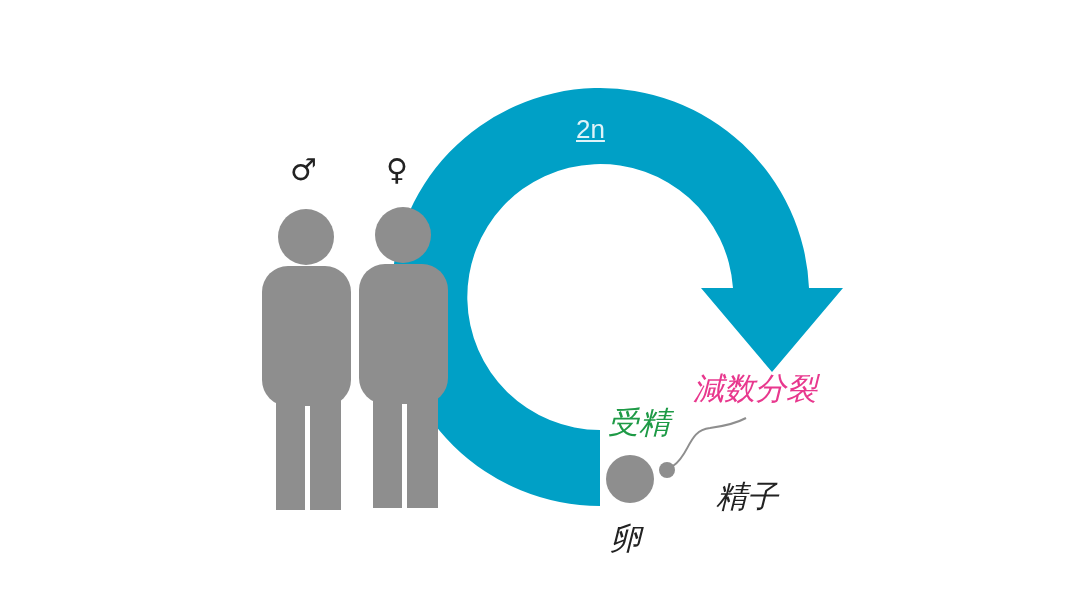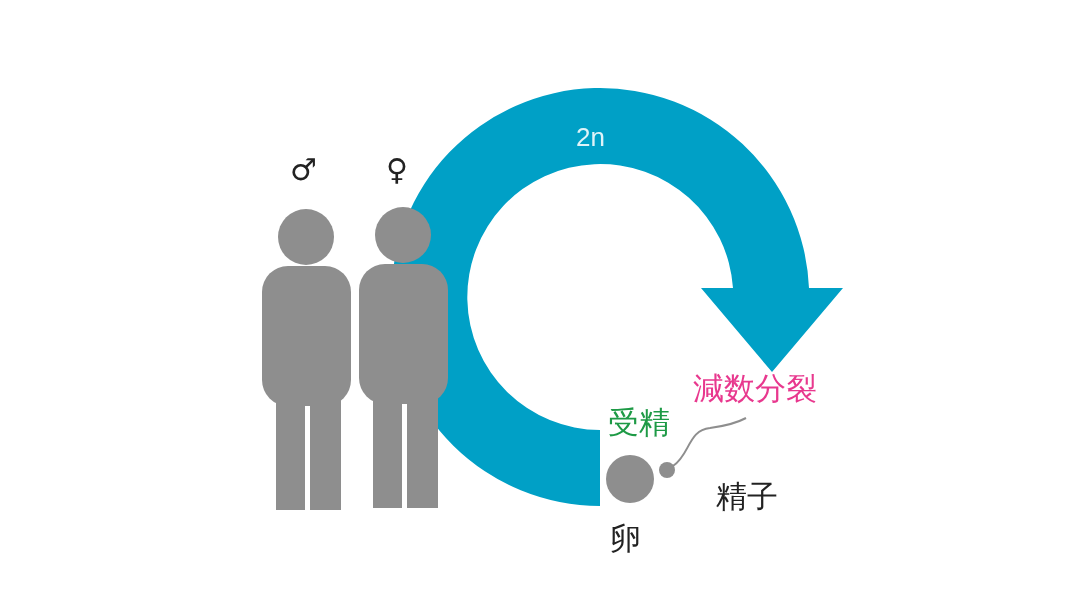--- a/index.html
+++ b/index.html
@@ -1,21 +1,21 @@
 <!DOCTYPE html>
 <html><head>
   <meta charset="utf-8">
   <style>
     html, body { margin: 0; padding: 0; background: #ffffff; }
     body { width: 1072px; height: 600px; position: relative; overflow: hidden; font-family: "DejaVu Sans", sans-serif; }
     #diagram { position: absolute; left: 0; top: 0; width: 1072px; height: 600px; }
     .lbl { position: absolute; white-space: nowrap; line-height: 1; }
     .sym { font-size: 30px; color: #222222; font-family: "DejaVu Sans", sans-serif; }
     .cycle-label { font-size: 26px; color: #dff3f8; font-family: "Liberation Sans", sans-serif; }
-    .jp { font-size: 31px; font-family: "DejaVu Sans", sans-serif; }
+    .jp { font-size: 31px; font-family: "DejaVu Sans", sans-serif; font-style: italic; }
   </style>
 </head>
 <body>
 
 <div id="diagram">
   <svg width="1072" height="600" viewBox="0 0 1072 600" xmlns="http://www.w3.org/2000/svg" style="position:absolute;left:0;top:0;">
 
     <g>
 
       <path fill="#00a0c6" d="
@@ -46,21 +46,21 @@
     <g>
       <circle cx="630" cy="479" r="24" fill="#8e8e8e"></circle>
     </g>
 
     <g>
       <path d="M 673 466 C 690 455, 688 430, 710 428 C 725 426, 735 424, 746 418" fill="none" stroke="#8e8e8e" stroke-width="2"></path>
       <circle cx="667" cy="470" r="8" fill="#8e8e8e"></circle>
     </g>
   </svg>
 
-  <span class="lbl cycle-label" style="left:576px; top:124px;">2n</span>
+  <span class="lbl cycle-label" style="left:576px; top:116px;text-decoration:underline;">2n</span>
 
   <span class="lbl sym" style="left:290px; top:155px;">♂</span>
   <span class="lbl sym" style="left:386px; top:155px;">♀</span>
 
 
   <span class="lbl jp" style="left:693px; top:373px; color:#e8388e;">減数分裂</span>
 
   <span class="lbl jp" style="left:608px; top:407px; color:#1e9a46;text-align:center;">受精</span>
 
   <span class="lbl jp" style="left:716px; top:481px; color:#222222;">精子</span>

